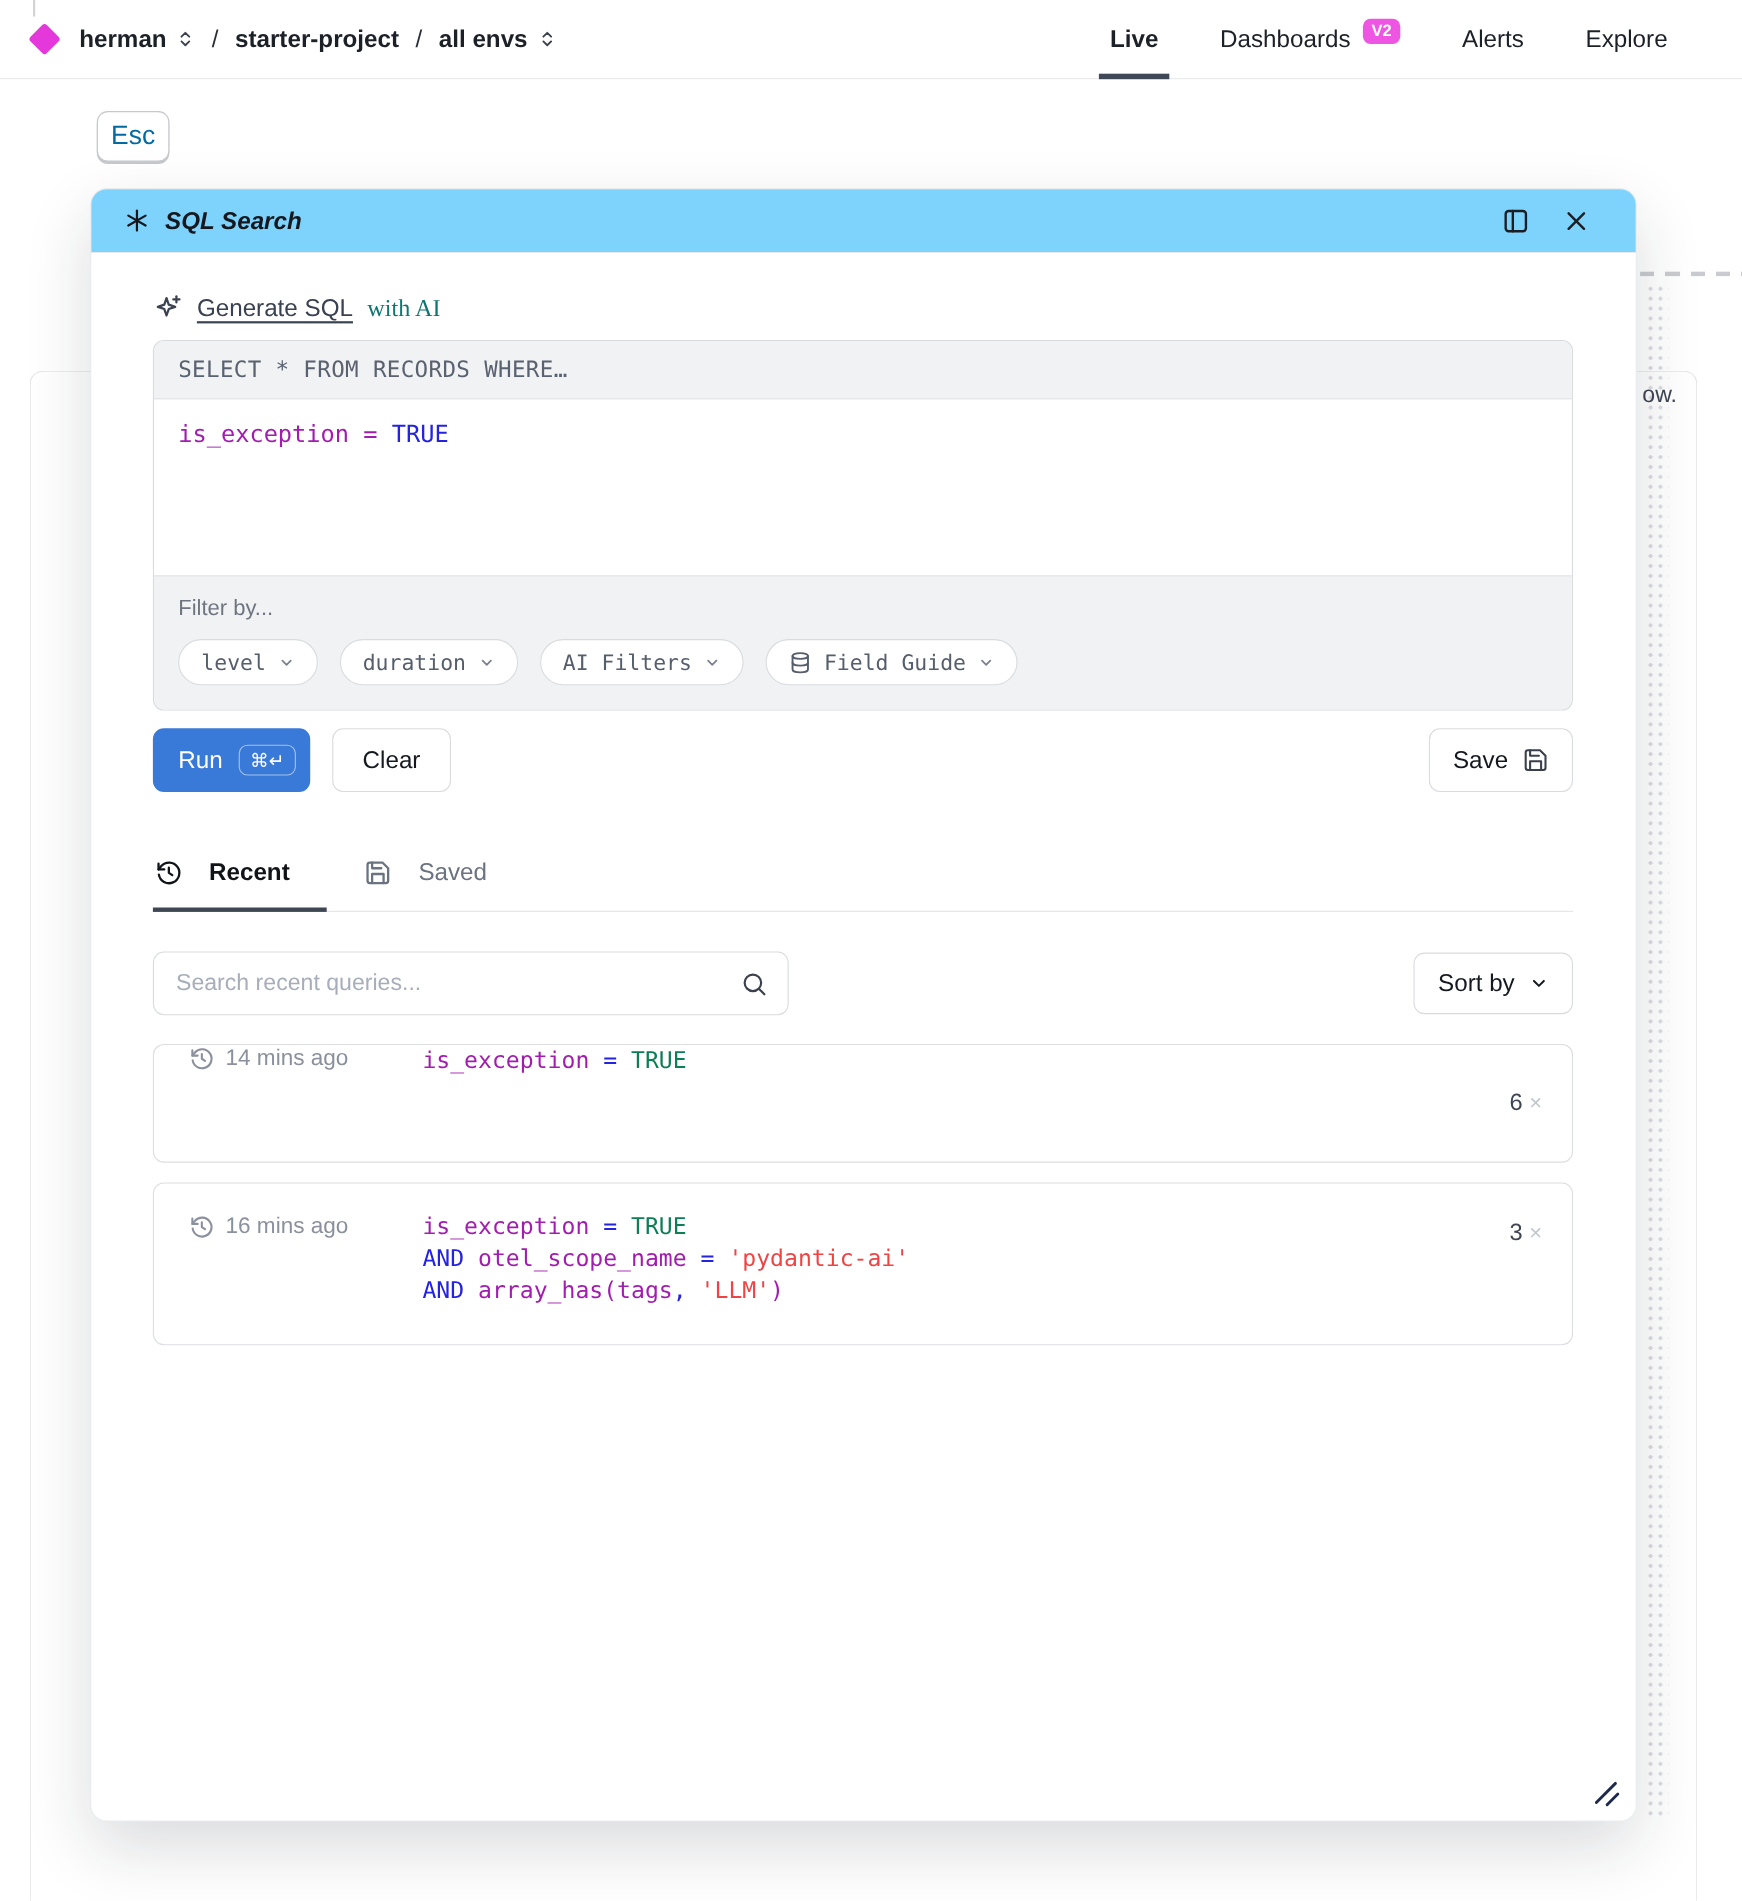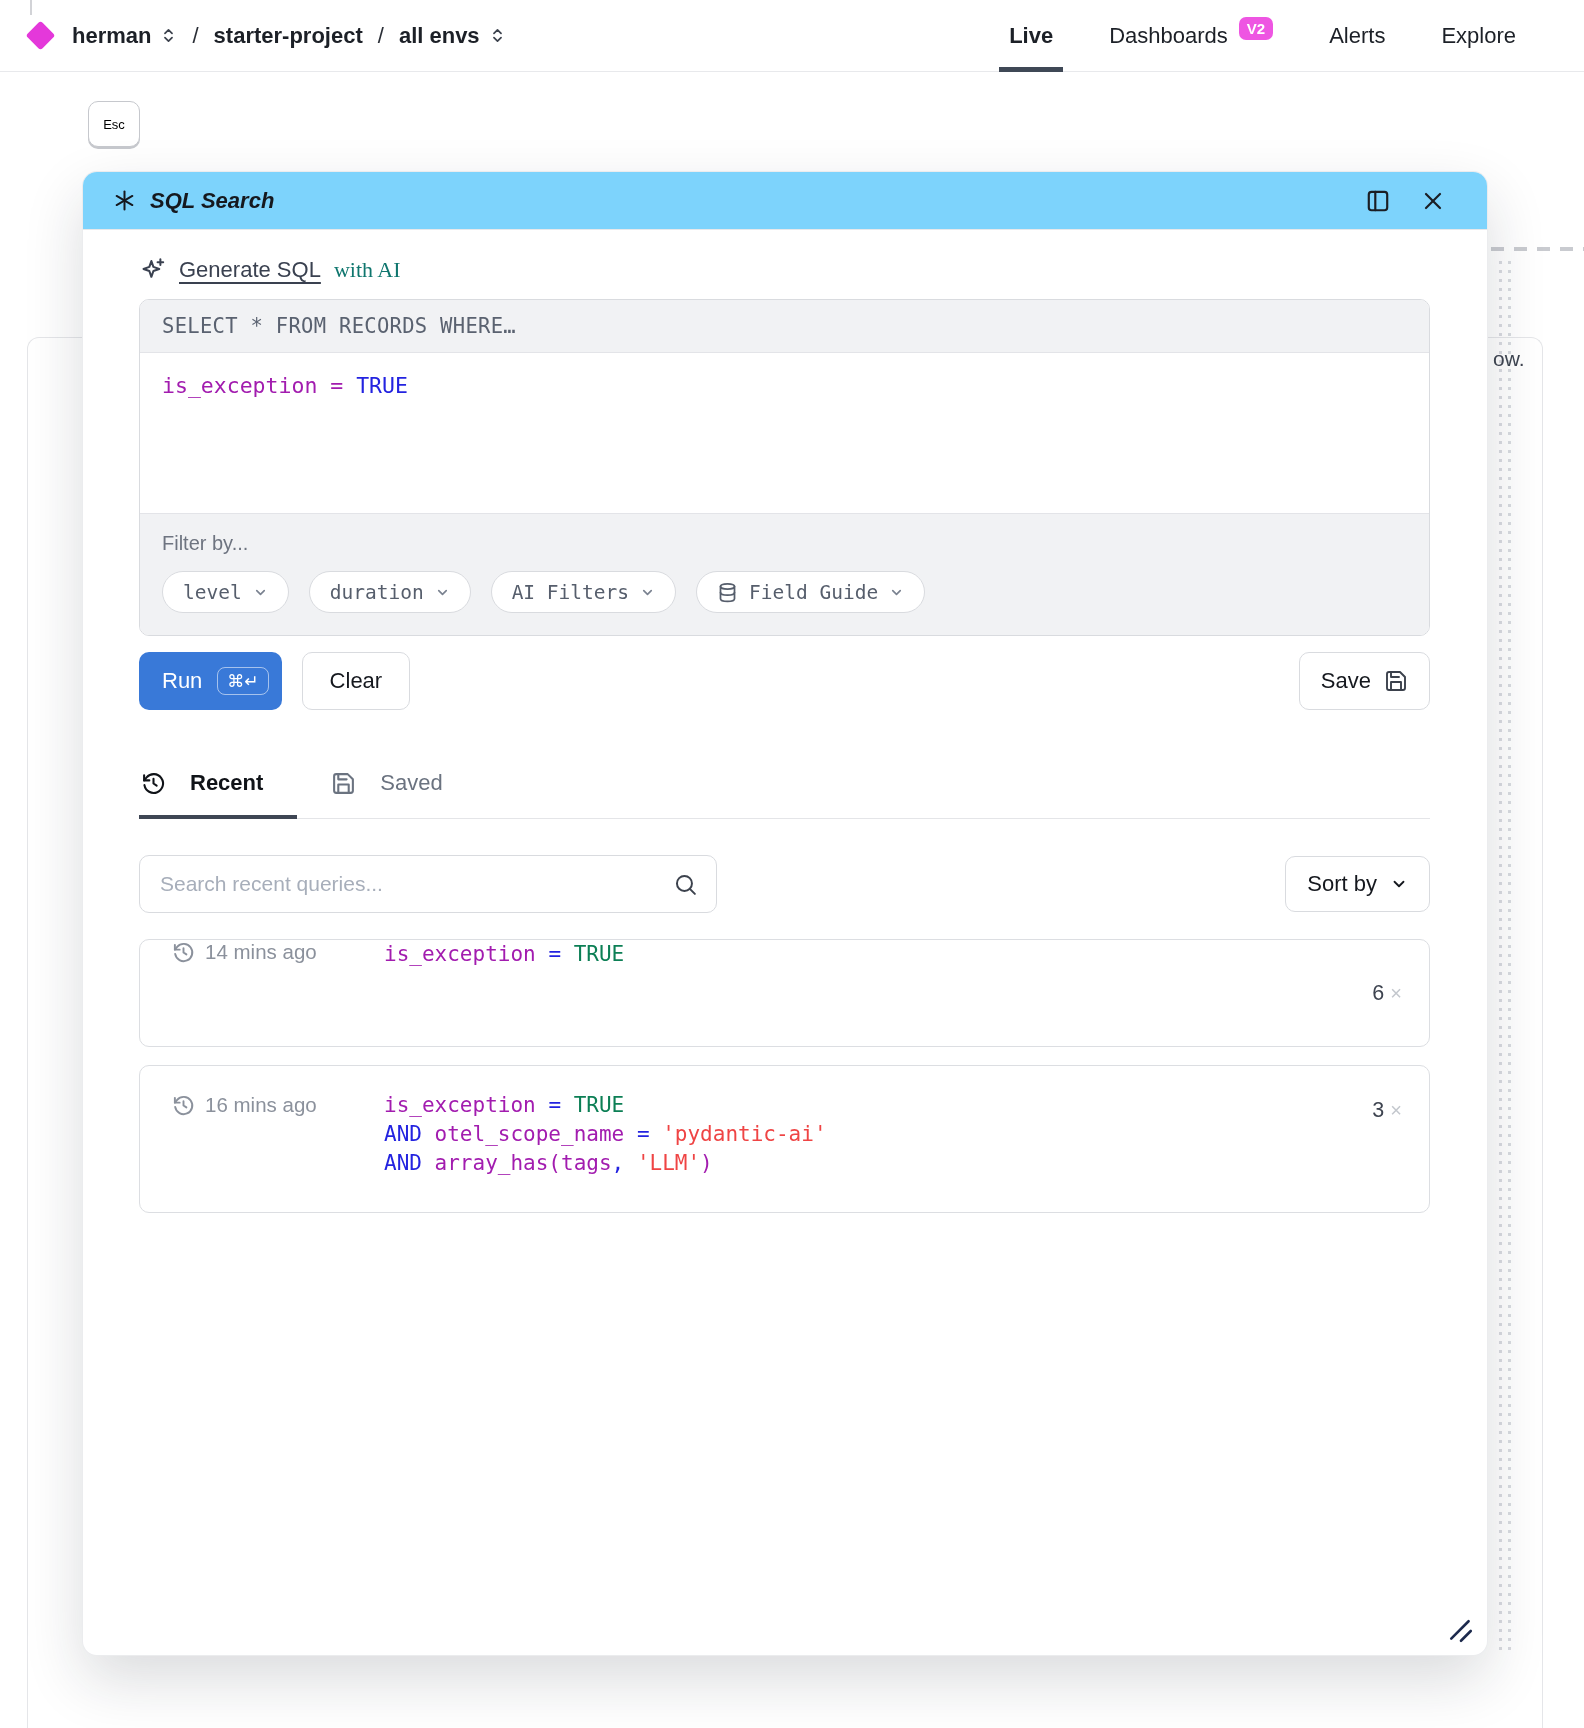--- a/index.html
+++ b/index.html
@@ -36,39 +36,39 @@
   .bg-dashed{position:absolute;left:1491px;top:247px;width:93px;height:4px;z-index:2;
     background:repeating-linear-gradient(90deg,#c9cbd0 0 13px,transparent 13px 23px);}
   .bg-dots{position:absolute;left:1496px;top:258px;width:21px;height:1396px;z-index:2;
     background-image:radial-gradient(circle,#d9dbe0 1.6px,transparent 1.9px);background-size:9px 9px;}
   .bg-cutoff{position:absolute;left:1493px;top:347px;z-index:2;font-size:21px;color:#3f4652;}
 
   
   .overlay-row{position:absolute;top:101px;left:88px;display:flex;align-items:center;gap:15px;z-index:6;}
   .esc-key{height:46px;min-width:52px;padding:0 12px;background:#fff;border:1.5px solid #c6c8cd;
     border-radius:10px;box-shadow:0 2px 0 #c6c8cd;display:flex;align-items:center;justify-content:center;
-    font-size:13px;color:#000000;box-sizing:border-box;cursor:pointer;}
+    font-size:24px;color:#0369a1;box-sizing:border-box;cursor:pointer;}
   .close-search{height:50px;width:398px;background:#3979d8;border:none;border-radius:10px;color:#fff;
     display:flex;align-items:center;justify-content:space-between;padding:0 22px 0 28px;
     font-size:22px;box-sizing:border-box;cursor:pointer;font-family:inherit;}
 
   
   .modal{position:absolute;left:83px;top:172px;width:1404px;height:1483px;background:#fff;
     border-radius:14px;z-index:10;
     box-shadow:0 0 0 1px #ebecee,0 24px 60px rgba(25,30,45,.16);}
   .modal-header{height:57px;background:#7dd3fc;border-bottom:1px solid #e7e8ea;
     border-radius:14px 14px 0 0;display:flex;align-items:center;justify-content:space-between;
     padding:0 42px 0 30px;font-style:italic;}
   .modal-title{display:flex;align-items:center;gap:14px;font-size:22px;font-weight:600;color:#15181e;}
   .header-icons{display:flex;align-items:center;gap:30px;color:#1b1e24;}
   .icon-btn{cursor:pointer;background:none;border:none;padding:0;color:#1b1e24;}
 
   .modal-body{padding:0 57px 0 56px;}
 
-  .gen-row{margin-top:26px;display:flex;align-items:center;gap:13px;font-size:22px;}
+  .gen-row{margin-top:36px;display:flex;align-items:center;gap:13px;font-size:22px;}
   .gen-link{color:#3a4150;text-decoration:underline;text-underline-offset:5px;font-weight:500;cursor:pointer;}
   .gen-suffix{color:#0f766e;font-family:Liberation Serif, serif;}
 
   .editor{margin-top:16px;border:1px solid #d9dbdf;border-radius:10px;overflow:hidden;}
   .editor-head{background:#f1f2f4;border-bottom:1px solid #e3e4e8;padding:14px 22px;
     font-size:20.5px;color:#5a6270;letter-spacing:.3px;}
   .editor-code{padding:20px 22px;height:120px;font-size:21.5px;cursor:text;}
   .editor-filter{background:#f1f2f4;border-top:1px solid #e3e4e8;padding:18px 22px 22px;}
   .filter-label{font-size:20px;color:#6e7480;}
   .pills{display:flex;gap:20px;margin-top:16px;}

